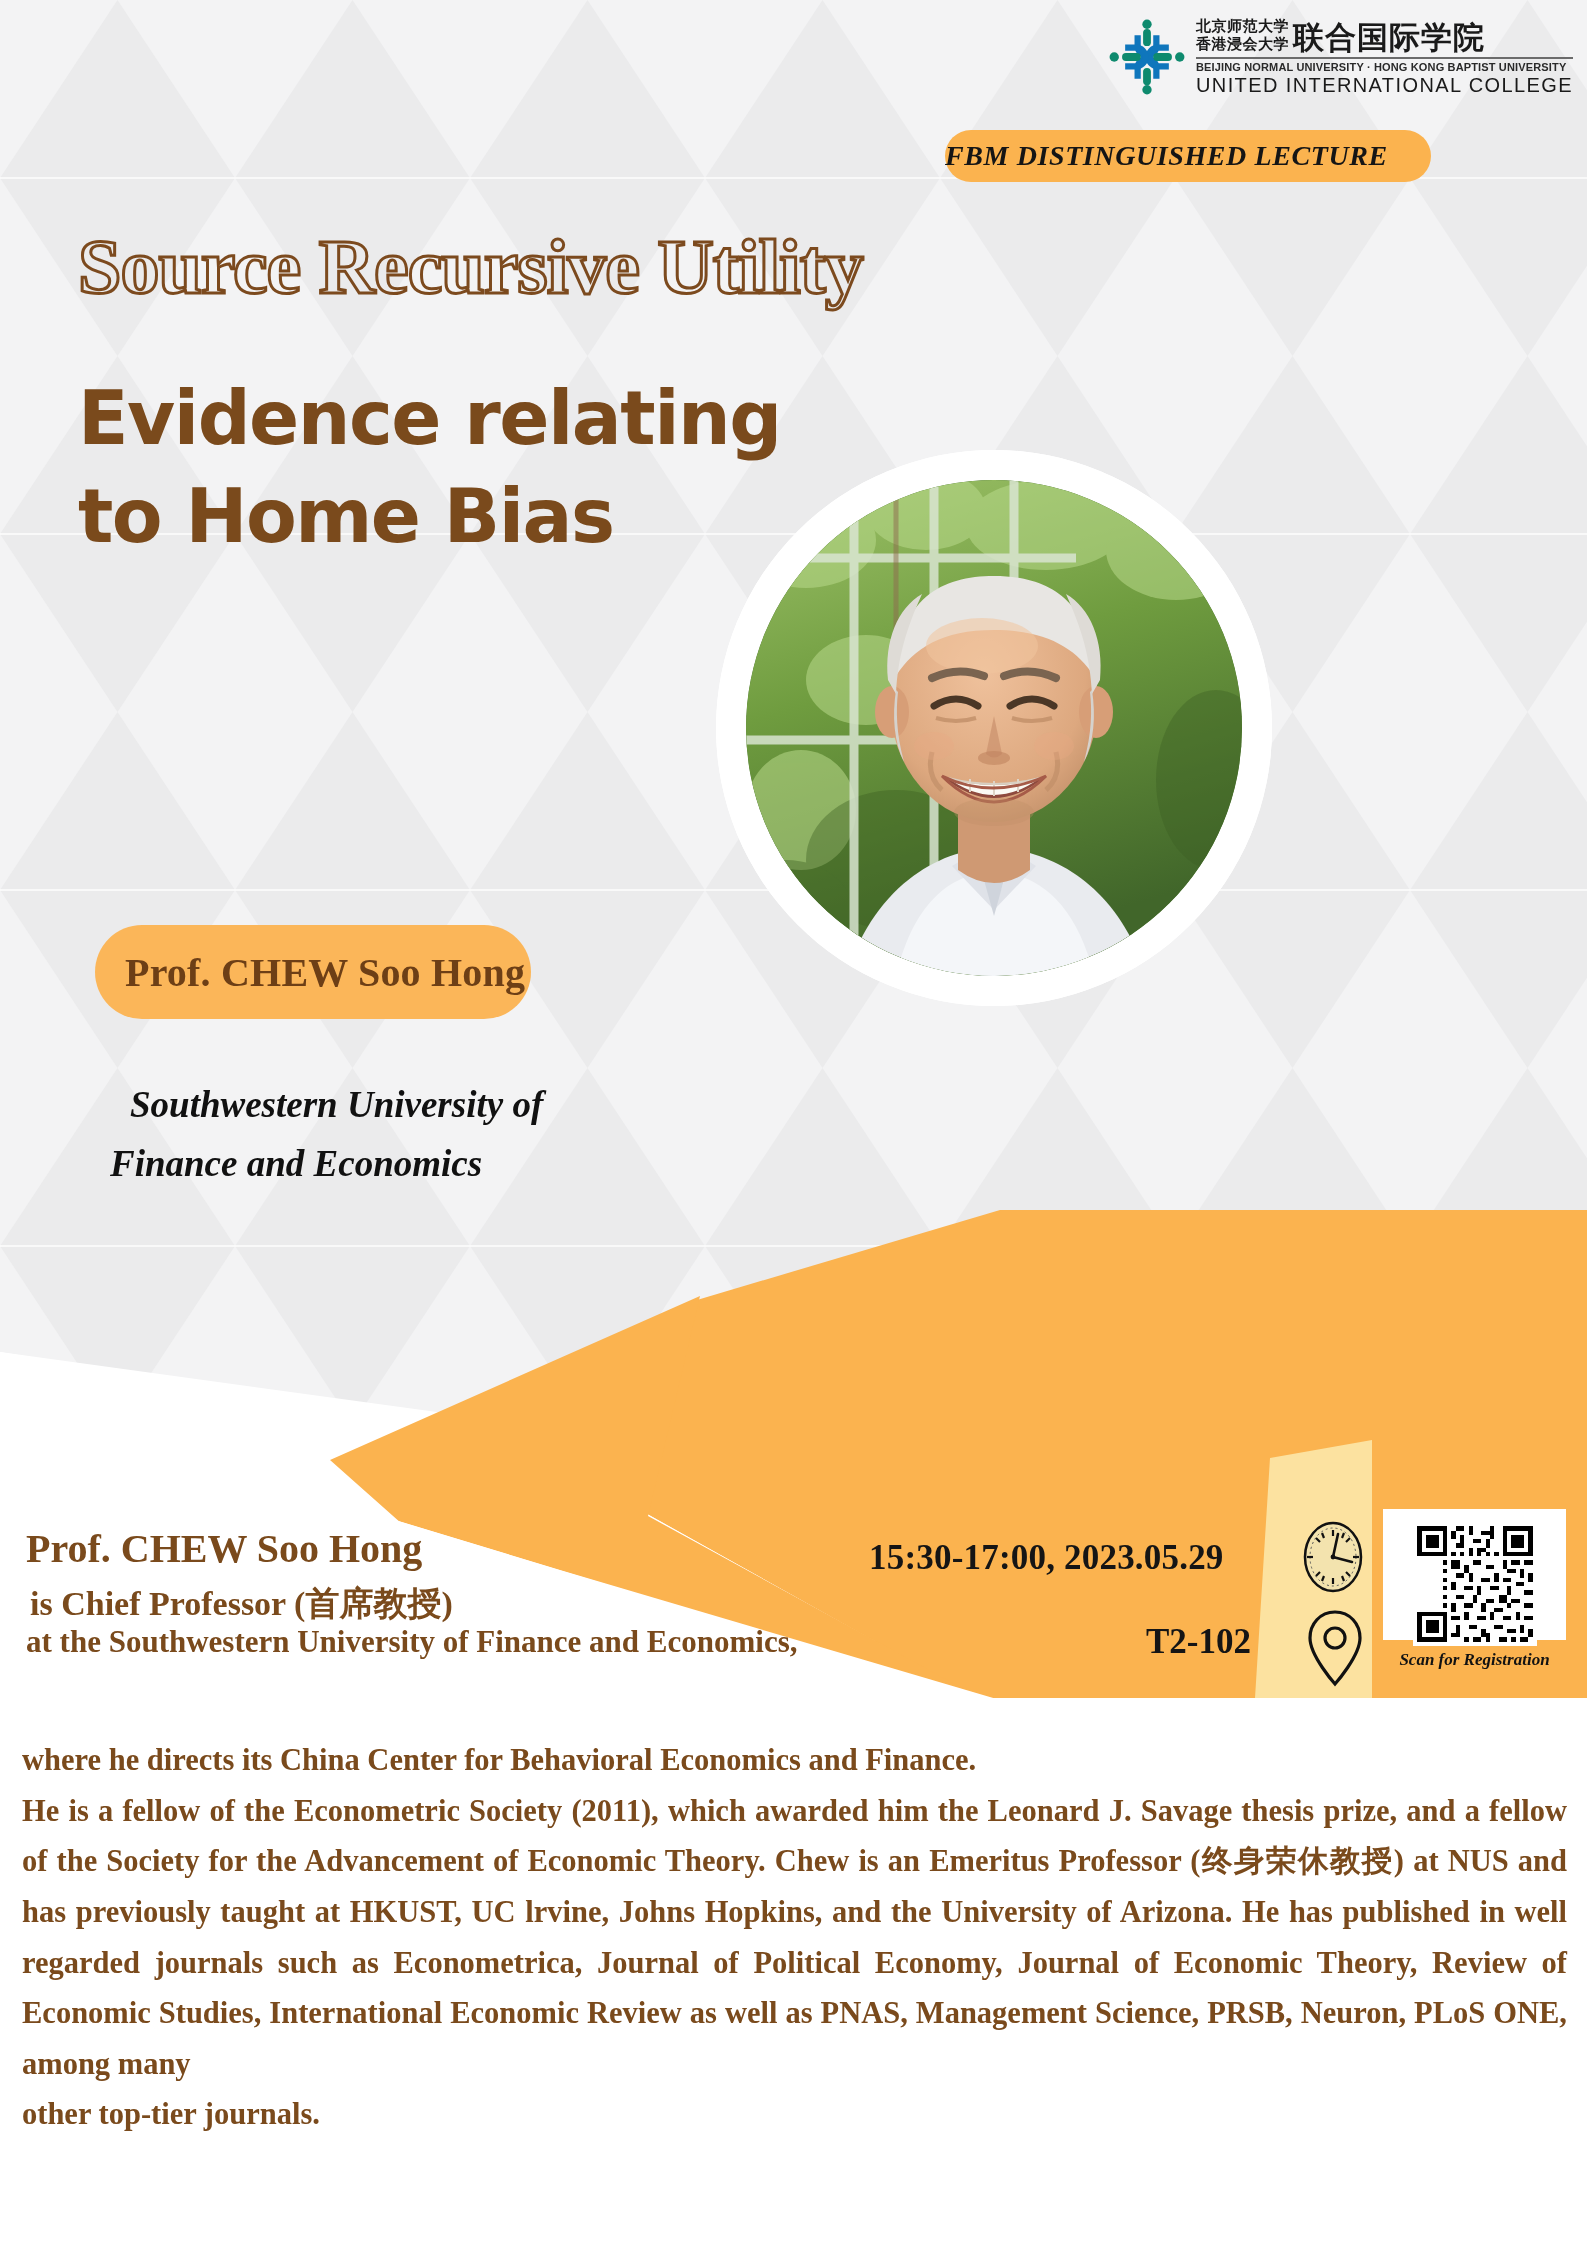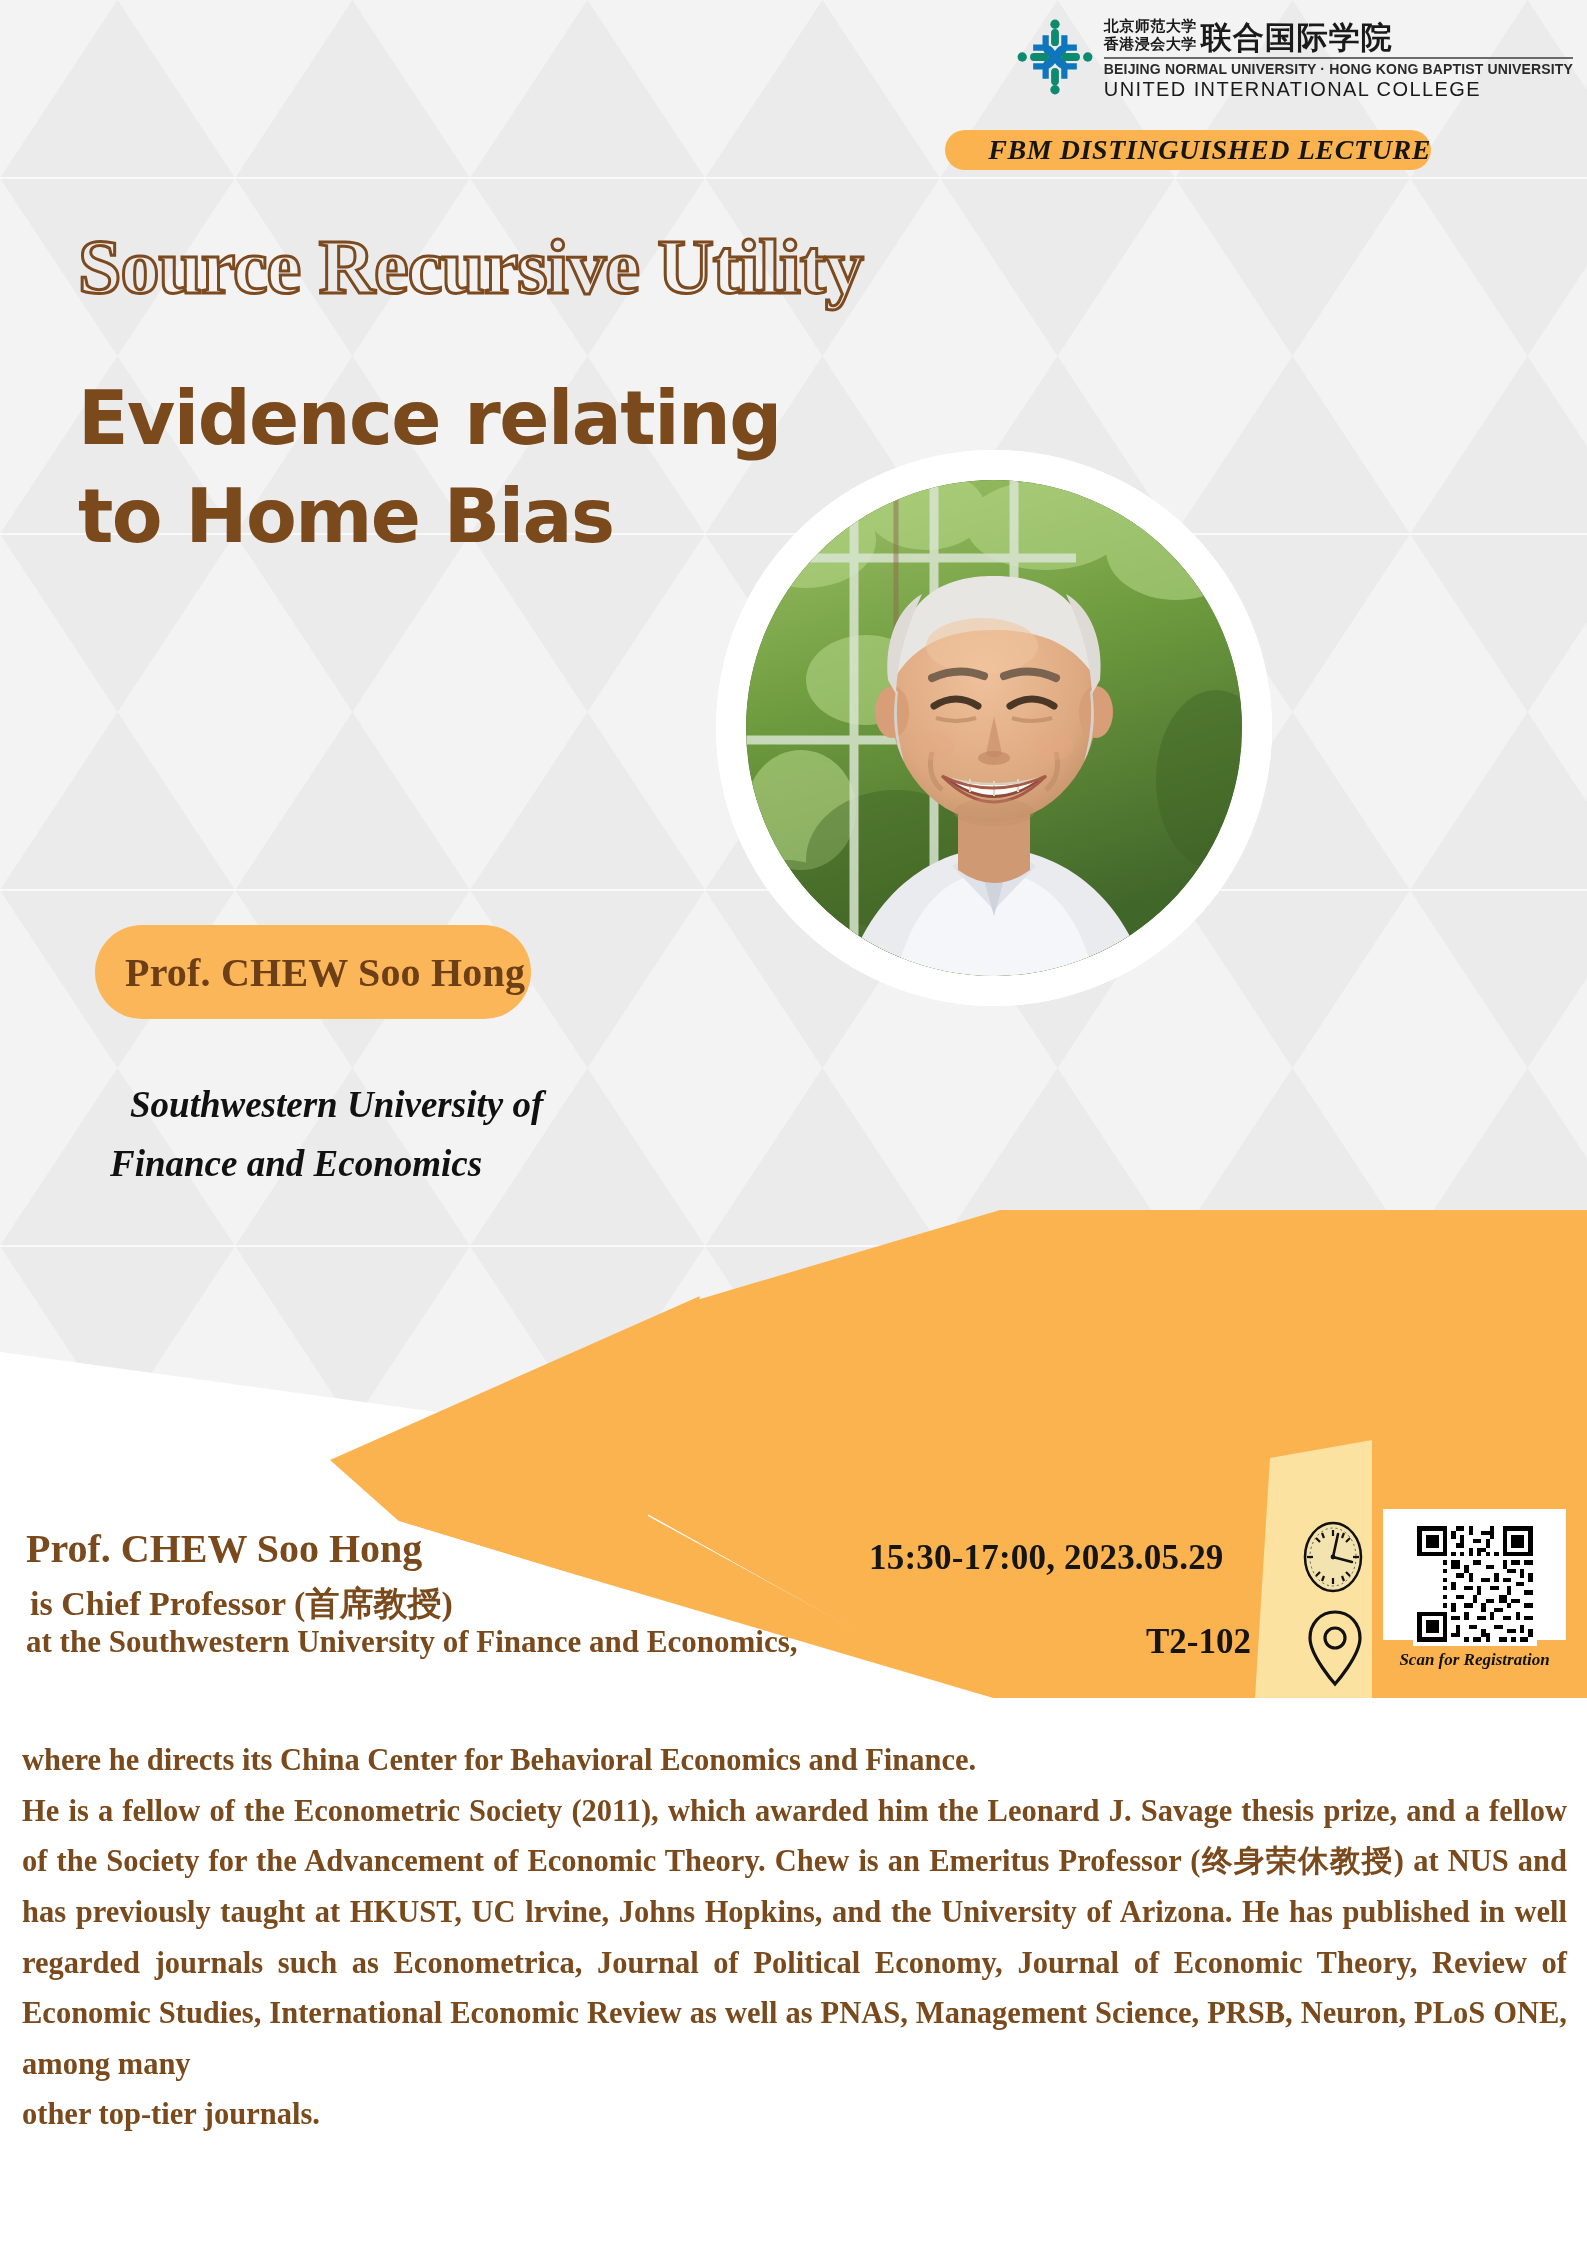--- a/index.html
+++ b/index.html
@@ -42,35 +42,35 @@
     line-height:1.18; letter-spacing:0.5px;
   }
   #logo-cn-big {
     font-family:"DejaVu Sans", sans-serif;
     font-size:31px; font-weight:700; color:#1a1a1a;
     letter-spacing:1px; line-height:1;
   }
   #logo-rule { height:2px; background:#6b6b6b; margin:4px 0 2px; }
   #logo-en-small {
     font-family:"Liberation Sans", sans-serif;
-    font-size:14px; font-weight:700; color:#2a2a2a;
+    font-size:11px; font-weight:700; color:#2a2a2a;
     letter-spacing:0.15px; white-space:nowrap;
   }
   #logo-en-big {
     font-family:"Liberation Sans", sans-serif;
     font-size:20px; font-weight:400; color:#1a1a1a;
     letter-spacing:1.4px; white-space:nowrap; margin-top:1px;
   }
 
   
   #badge {
     position:absolute; left:945px; top:130px;
-    width:486px; height:40px; border-radius:26px;
+    width:486px; height:52px; border-radius:26px;
     background:#fbb34f;
-    display:flex; align-items:center; justify-content:flex-end;
+    display:flex; align-items:center; justify-content:flex-start;
   }
   #badge-label {
     font-family:"Liberation Serif", serif;
     font-weight:700; font-style:italic;
     font-size:28px; color:#151515; letter-spacing:0.6px;
     white-space:nowrap;
   }
 
   
   #title-outline {

